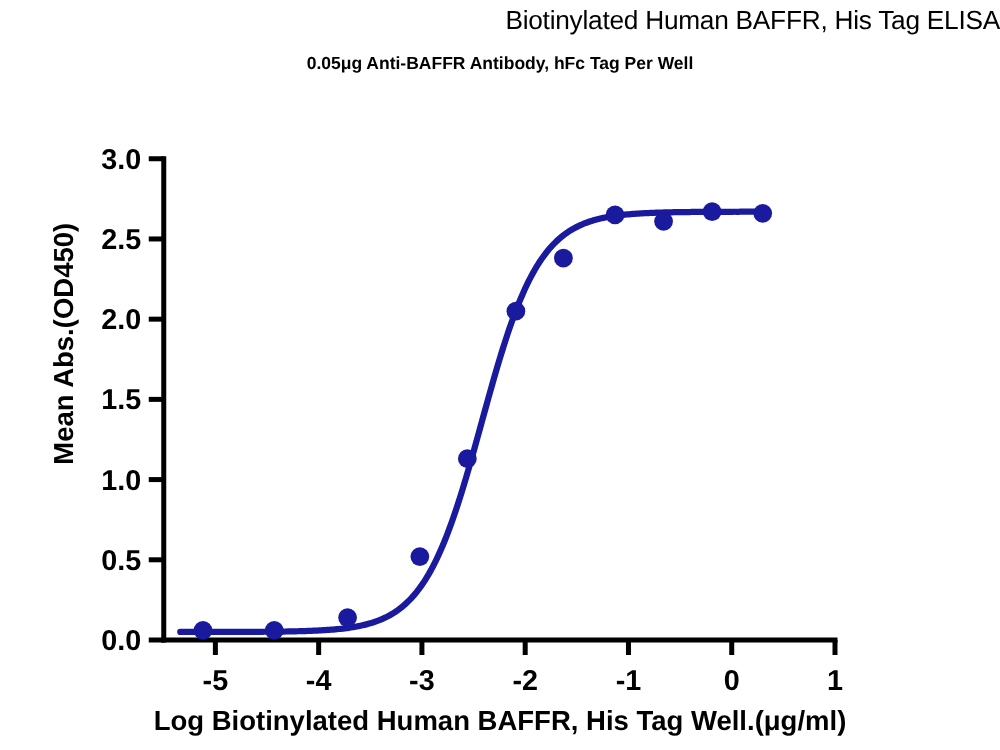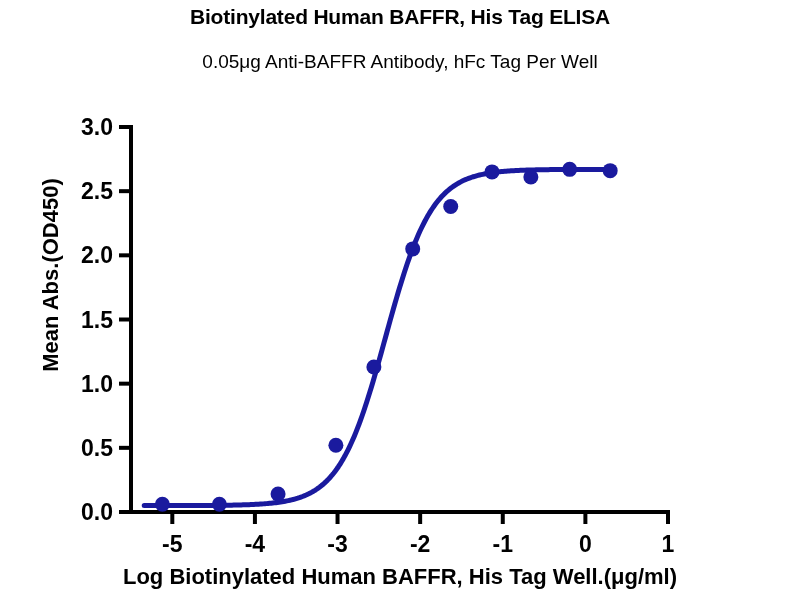--- a/index.html
+++ b/index.html
@@ -21,31 +21,32 @@
   }
   .title-block {
     position: absolute;
     top: 0;
     left: 0;
     width: 800px;
     text-align: center;
   }
   .chart-title {
     font-size: 21px;
-    font-weight: bold;
+    font-weight: normal;
     letter-spacing: -0.2px;
     margin-top: 4px;
     line-height: 26px;
     white-space: nowrap;
+    text-align: right;
   }
   .chart-subtitle {
-    font-size: 19px;
-    font-weight: normal;
+    font-size: 14px;
+    font-weight: bold;
     line-height: 25px;
-    margin-top: 19px;
+    margin-top: 8px;
     white-space: nowrap;
   }
   .ylabel {
     position: absolute;
     left: 0;
     top: 0;
     width: 430px;
     height: 34px;
     transform-origin: 0 0;
     transform: translate(34px, 490px) rotate(-90deg);

